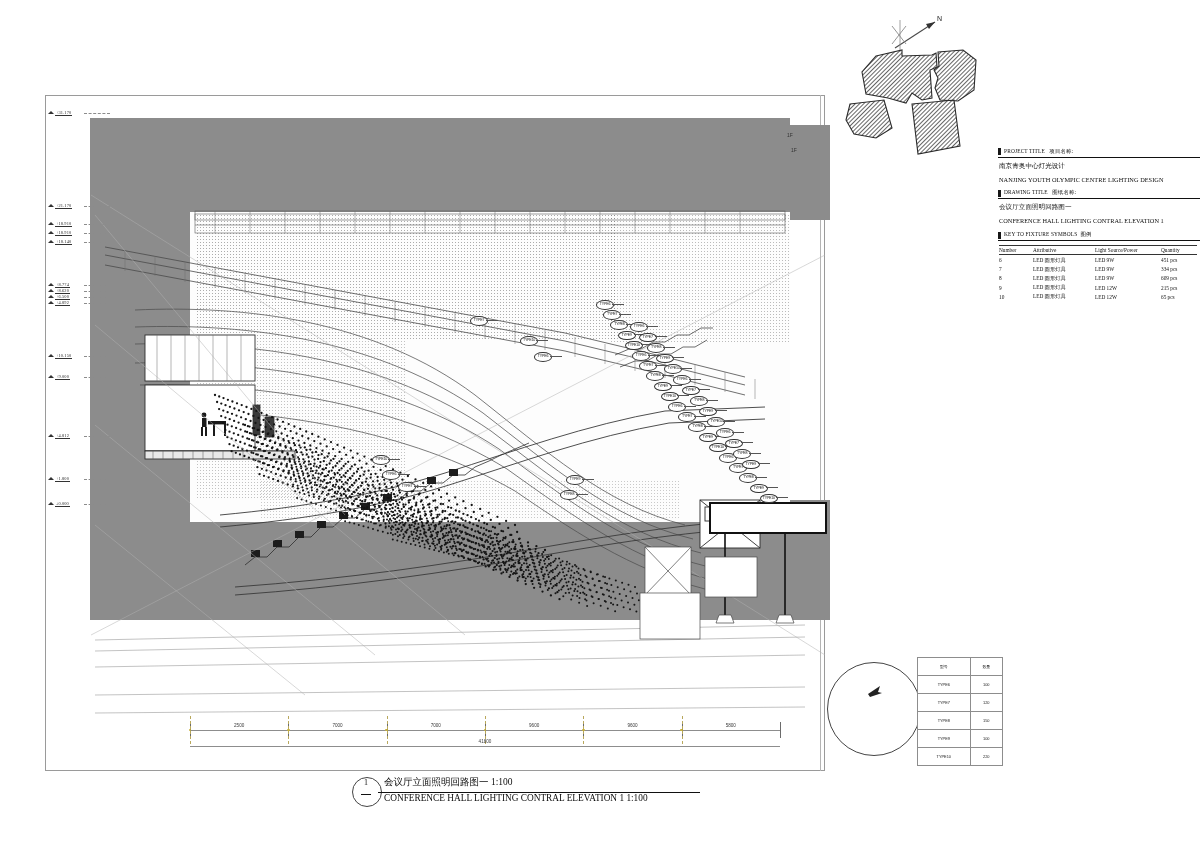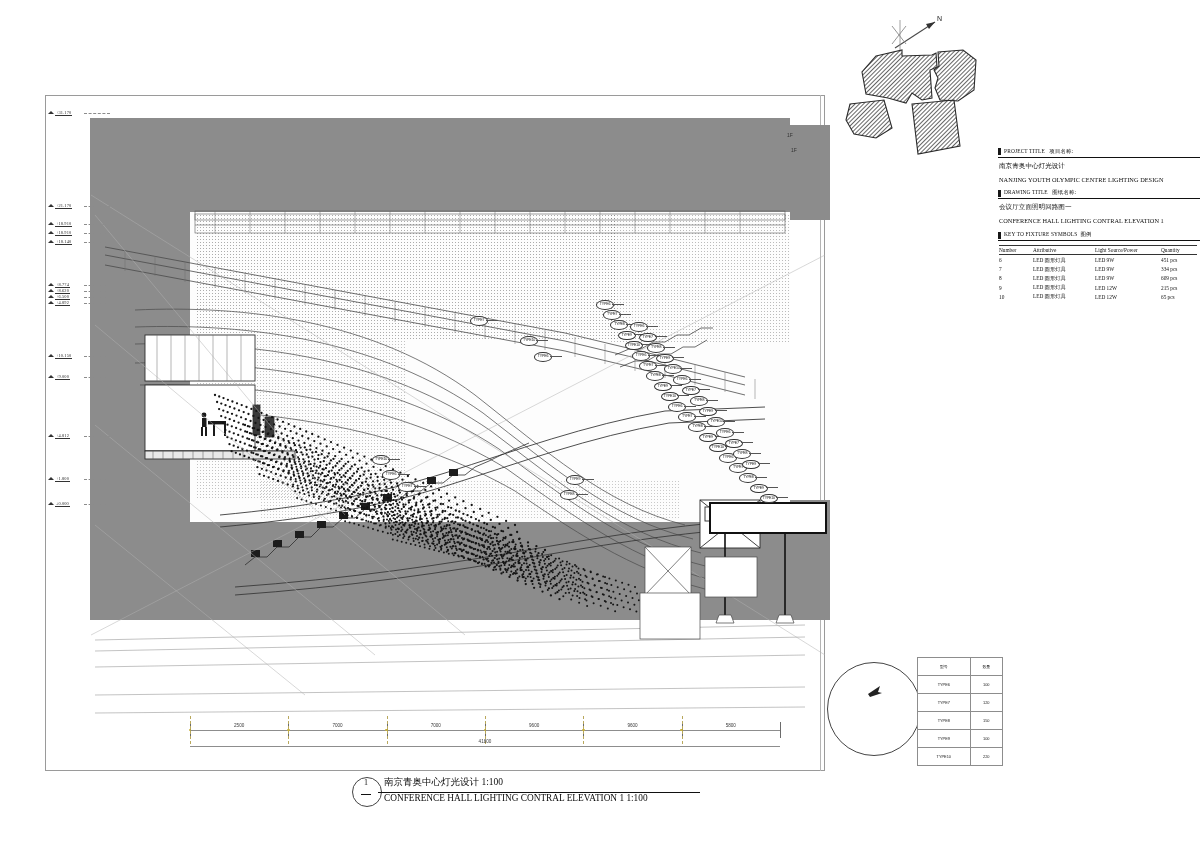--- a/index.html
+++ b/index.html
@@ -2168,21 +2168,21 @@
   <div class="detailcirc"></div>
   <svg class="detailmark" style="left:866px;top:684px;" width="20" height="16">
     <polygon points="2,10 14,2 12,8 16,9 4,13" fill="#222"></polygon>
   </svg>
 
   <div class="btitle">
     <div class="circ"></div>
     <div class="num">1</div>
     <div class="dash"></div>
     <div class="rule"></div>
-    <div class="cn">南京青奥中心灯光设计  1:100</div>
+    <div class="cn">会议厅立面照明回路图一  1:100</div>
     <div class="en">CONFERENCE HALL LIGHTING CONTRAL ELEVATION 1  1:100</div>
   </div>
 
   <div class="tblock">
 
     <div class="sechead">
       <div class="sq"></div>
       <div class="lbl">
         <span>PROJECT TITLE</span>
         &nbsp;&nbsp;<span>项目名称:</span>

